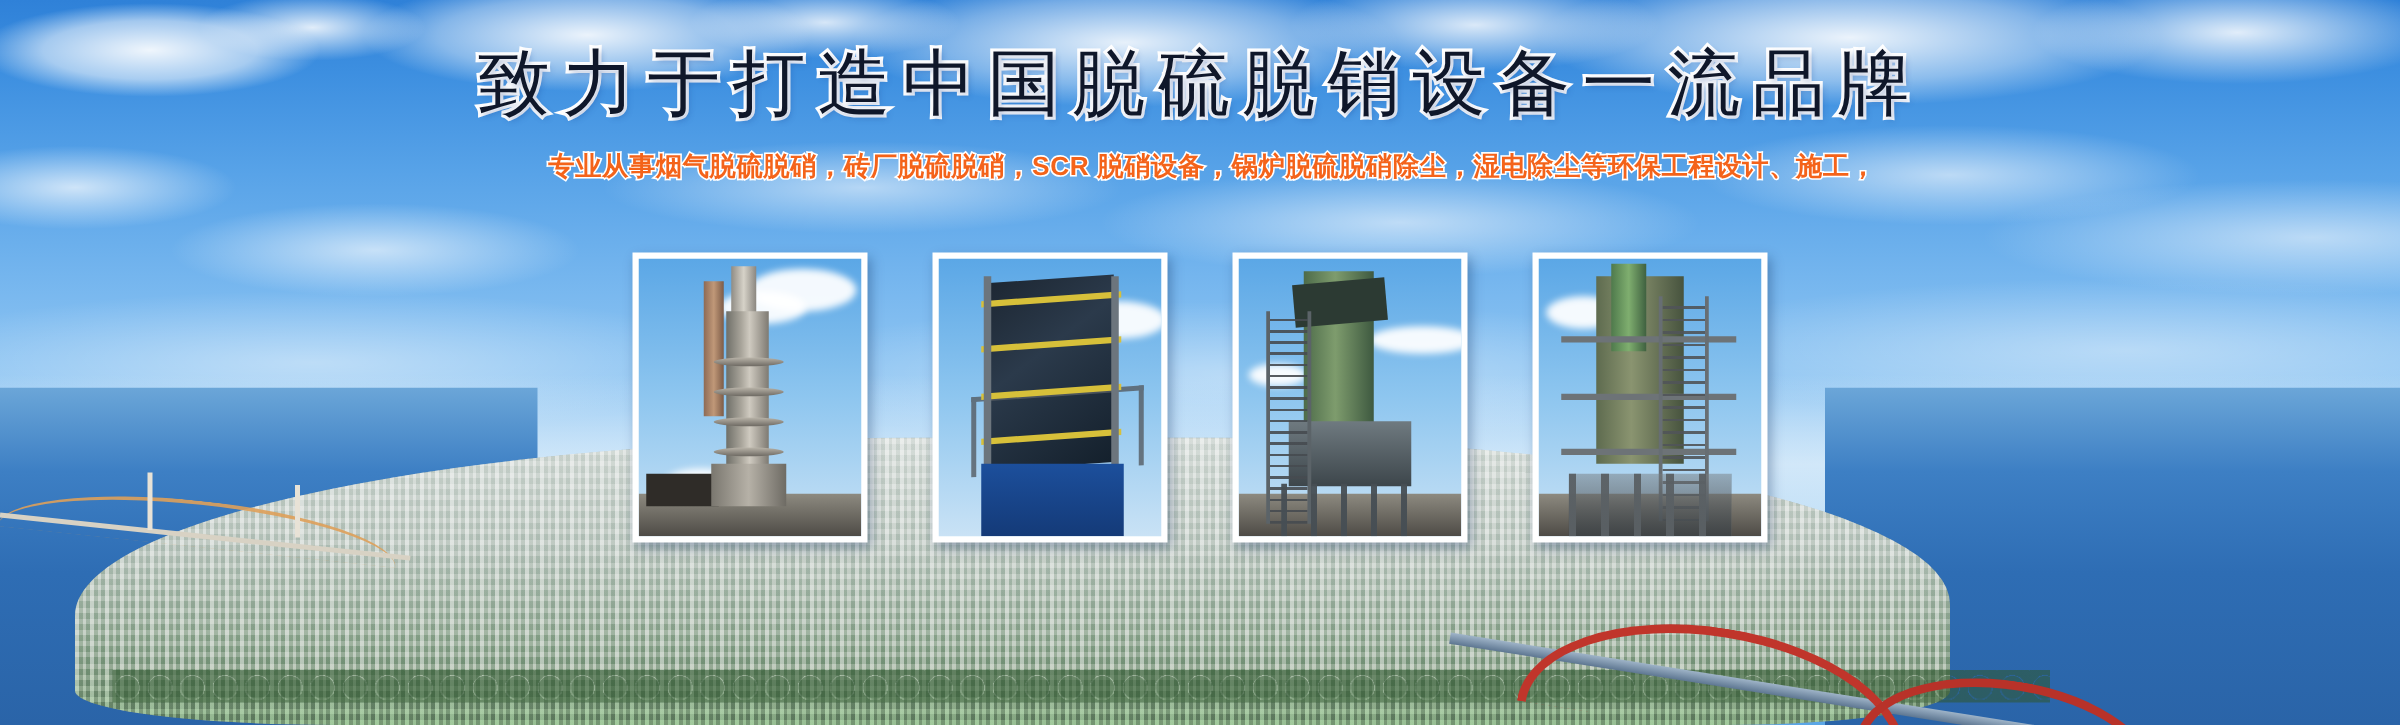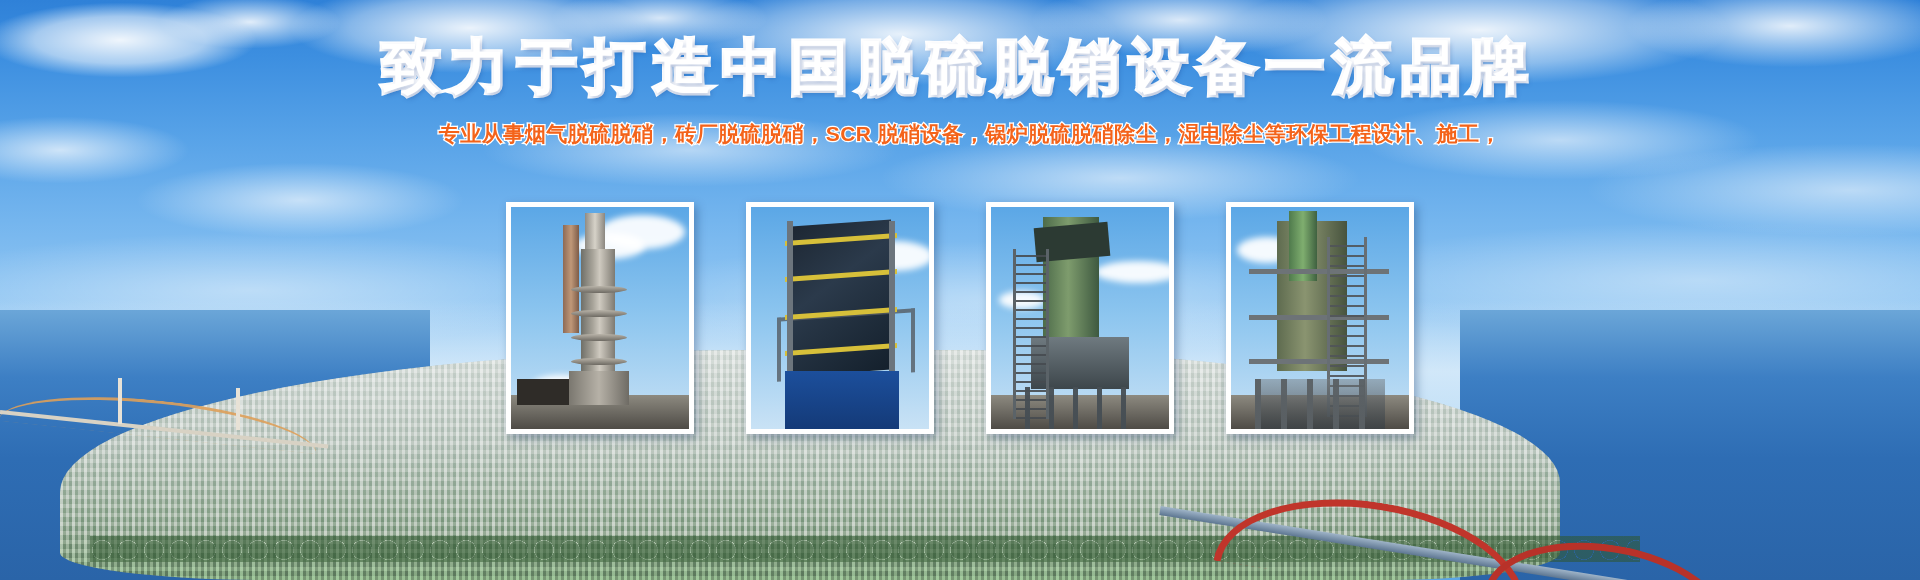--- a/index.html
+++ b/index.html
@@ -191,23 +191,23 @@
     border-color: #b83229;
   }
 
   
   .headline {
     position: absolute;
     left: 0; right: 0;
     top: 38px;
     text-align: center;
     font-size: 58px;
-    font-weight: 700;
+    font-weight: 400;
     letter-spacing: 10px;
-    color: #ffffff;
+    color: #0f172a;
     -webkit-text-stroke: 5px #ffffff;
     paint-order: stroke fill;
     text-shadow:
       0 0 2px rgba(255,255,255,.9),
       2px 3px 5px rgba(20,60,140,.35);
     white-space: nowrap;
     line-height: 1;
   }
 
   

